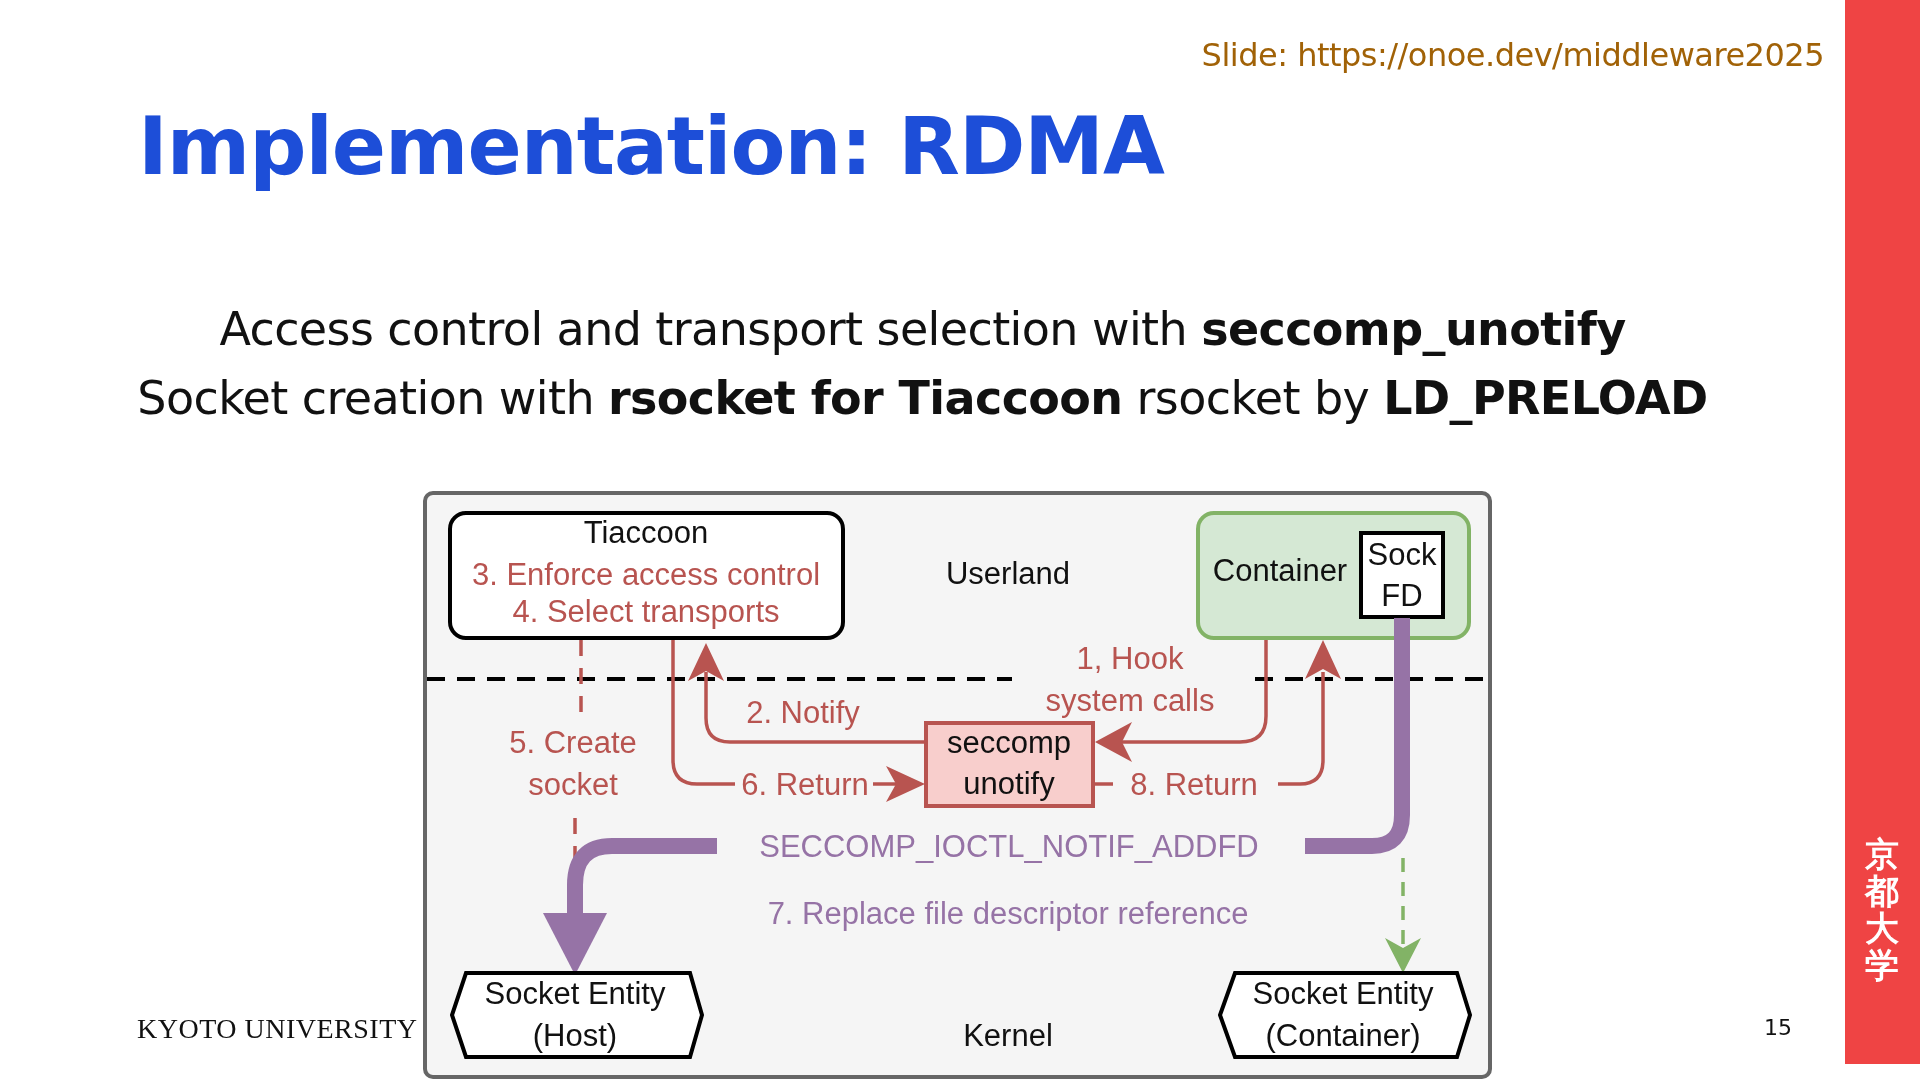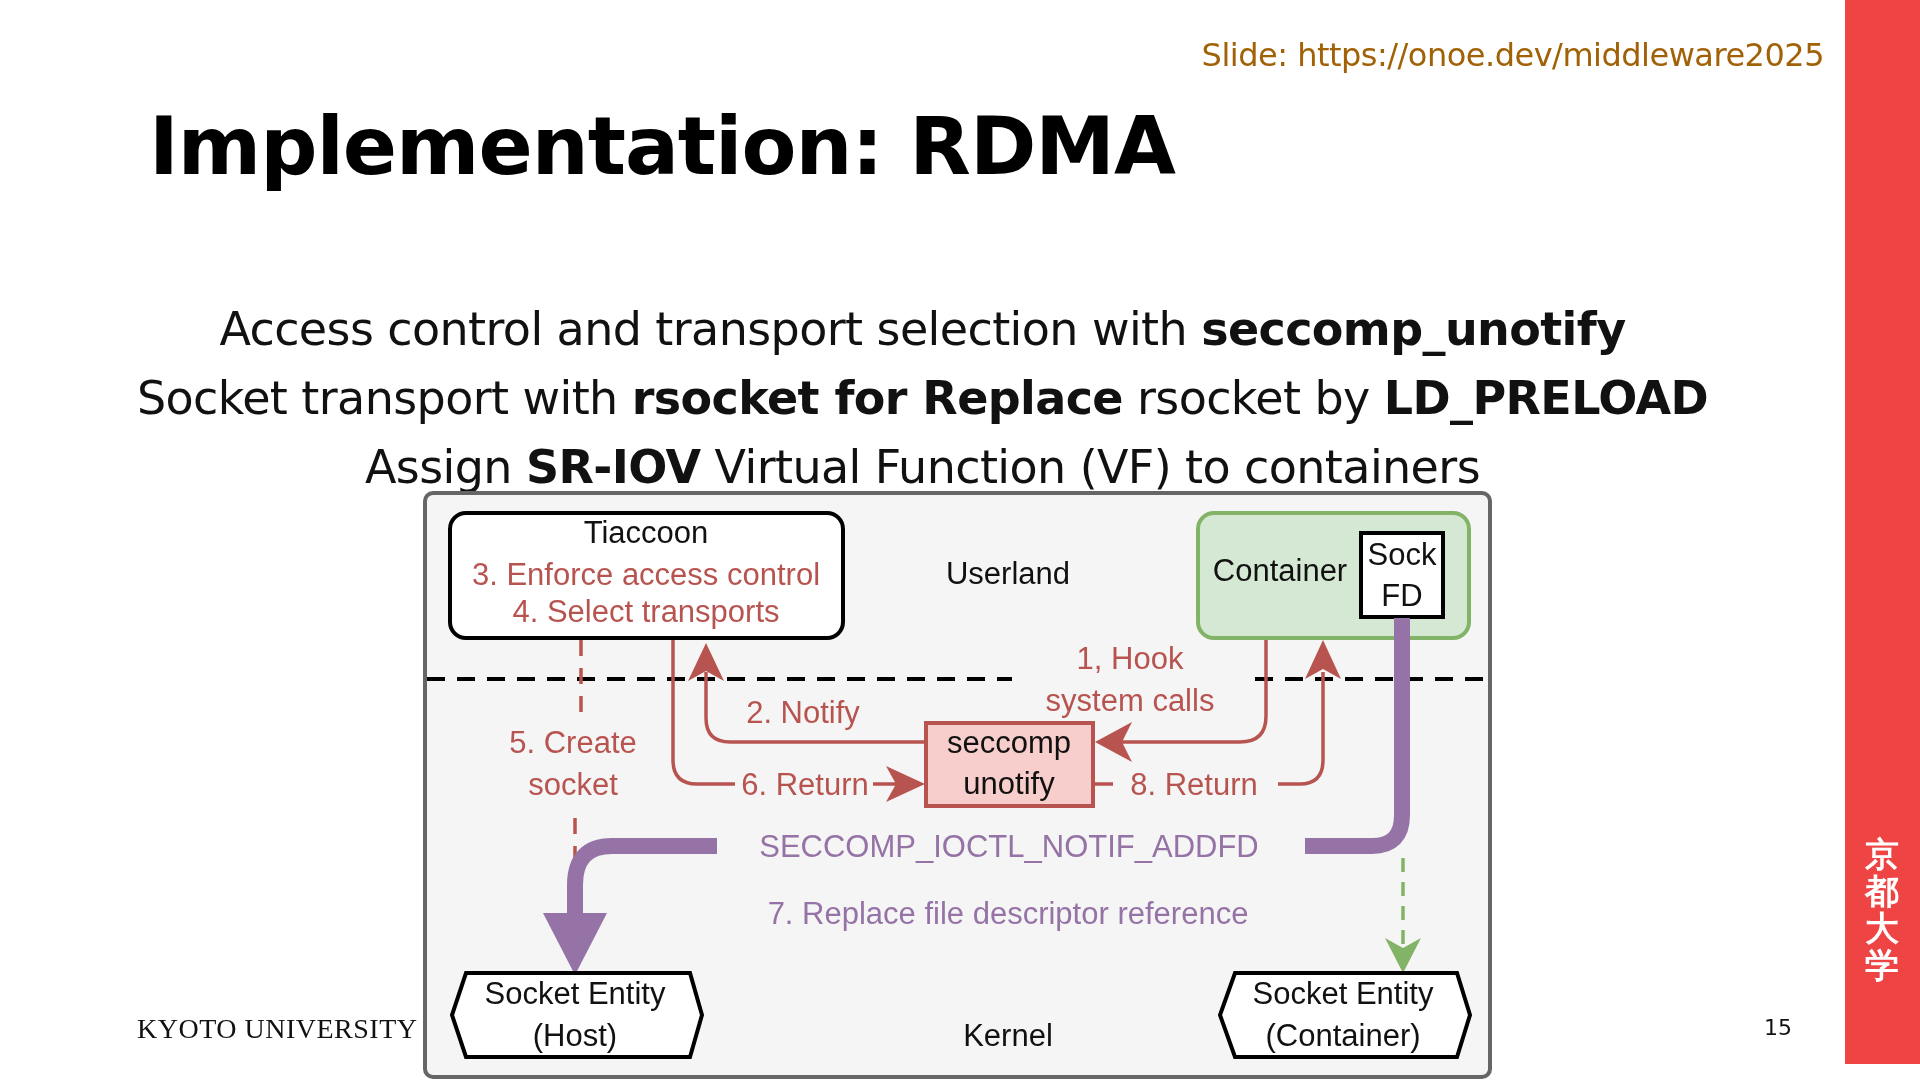--- a/index.html
+++ b/index.html
@@ -7,23 +7,23 @@
     width: 1920px; height: 1080px; position: relative; overflow: hidden;
     background: #ffffff;
     font-family: "DejaVu Sans", sans-serif;
   }
   .slide-url {
     position: absolute; top: 36px; right: 96px;
     font-family: "DejaVu Sans", sans-serif; font-size: 32px; color: #a16207;
     letter-spacing: -0.5px;
   }
   .title {
-    position: absolute; left: 149px; top: 100px;
+    position: absolute; left: 138px; top: 100px;
     font-family: "DejaVu Sans", sans-serif; font-weight: bold;
-    font-size: 80px; color: #000000; letter-spacing: -1px;
+    font-size: 80px; color: #1d4ed8; letter-spacing: -1px;
     margin: 0;
   }
   .points {
     position: absolute; left: 0; width: 1845px; top: 295px;
     text-align: center; font-size: 46px; color: #111;
     font-family: "DejaVu Sans", sans-serif; letter-spacing: -0.6px;
   }
   .points .line { height: 69px; line-height: 69px; white-space: nowrap; }
   .points b { font-weight: bold; }
   .sidebar {
@@ -52,22 +52,21 @@
 
 <div class="sidebar">
   <div class="kanji">京都大学</div>
 </div>
 
 <div class="slide-url">Slide: https://onoe.dev/middleware2025</div>
 <h1 class="title">Implementation: RDMA</h1>
 
 <div class="points">
   <div class="line"><span>Access control and transport selection with </span><b>seccomp_unotify</b></div>
-  <div class="line"><span>Socket transport with </span><b>rsocket for Replace</b><span> rsocket by </span><b>LD_PRELOAD</b></div>
-  <div class="line"><span>Assign </span><b>SR-IOV</b><span> Virtual Function (VF) to containers</span></div>
+  <div class="line"><span>Socket creation with </span><b>rsocket for Tiaccoon</b><span> rsocket by </span><b>LD_PRELOAD</b></div>
 </div>
 
 <svg class="diagram" width="1920" height="1080" viewBox="0 0 1920 1080">
   <defs>
     <marker id="arrRed" markerWidth="10" markerHeight="10" refX="8" refY="5" orient="auto" markerUnits="userSpaceOnUse">
       <path d="M0,0 L10,5 L0,10 L3,5 Z" fill="#b85450"></path>
     </marker>
   </defs>
 
   <rect x="425" y="493" width="1065" height="584" rx="8" fill="#f5f5f5" stroke="#666" stroke-width="4"></rect>

